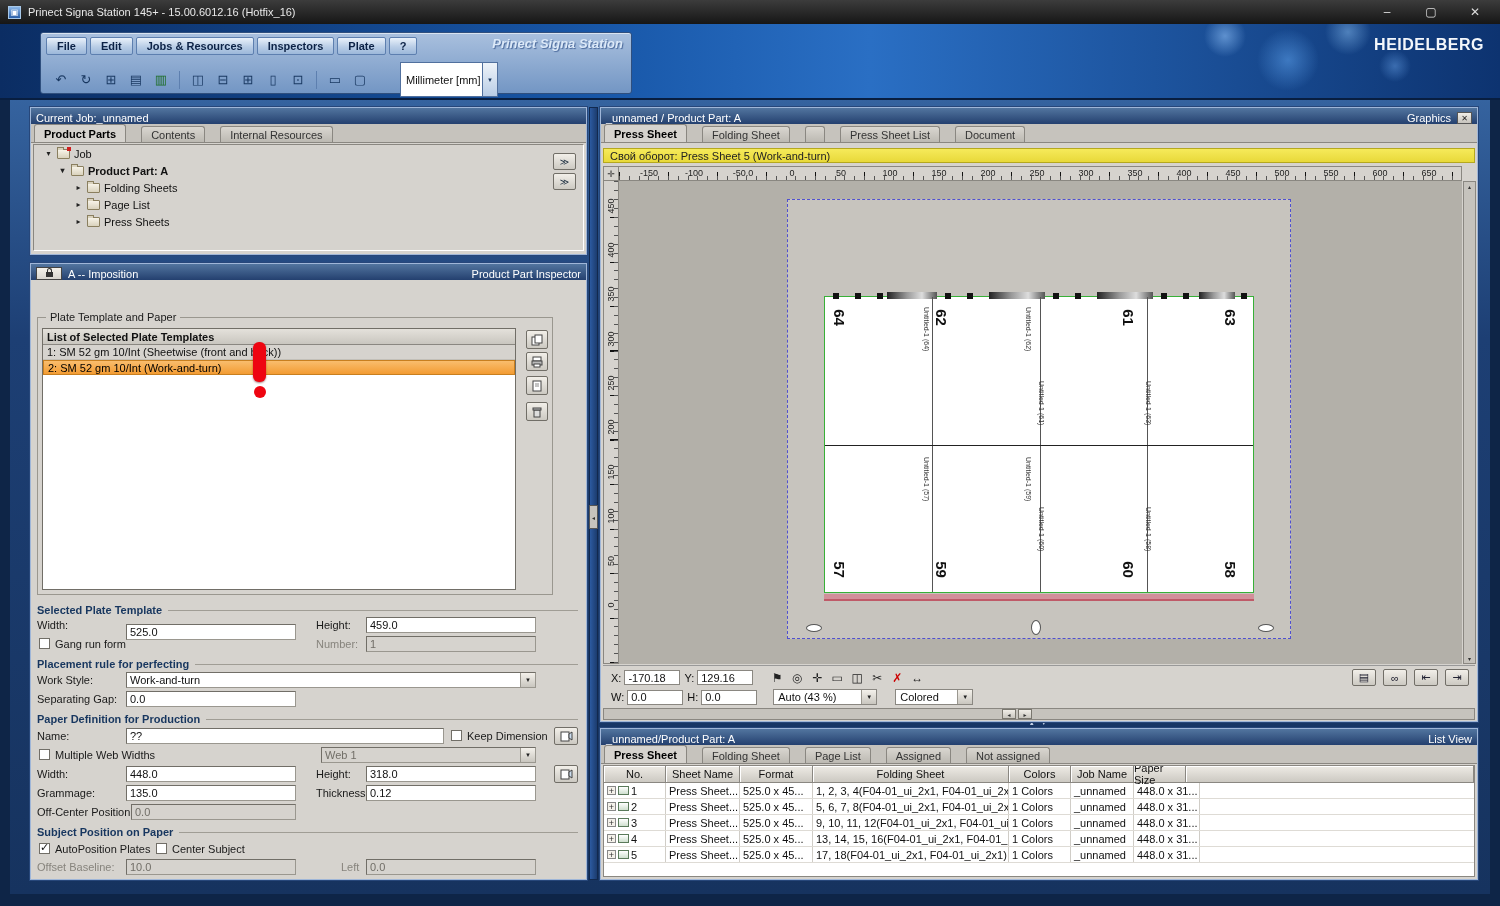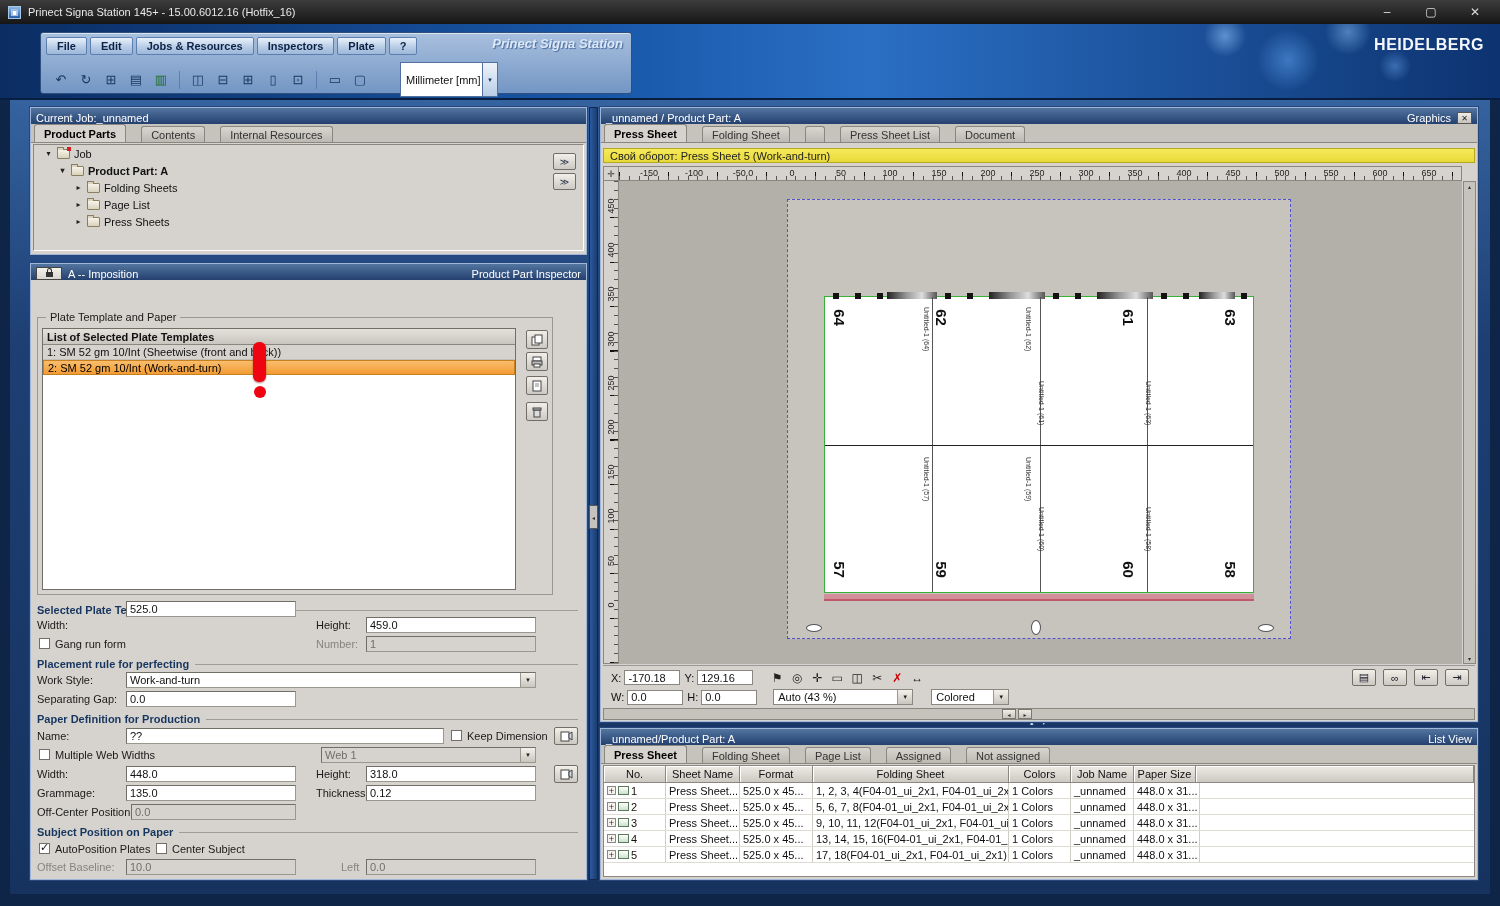--- a/index.html
+++ b/index.html
@@ -271,21 +271,21 @@
               <rect x="3" y="4" width="6" height="7" fill="#ddd" stroke="#444"></rect>
               <rect x="2" y="2" width="8" height="2" fill="#bbb" stroke="#444"></rect>
             </svg>
           </div>
       </div>
 
       <div class="shead" style="top:304px">
           <span>Selected Plate Template</span>
         </div>
       <span class="lbl" style="left:6px;top:319px">Width:</span>
-      <div class="inp" style="left:95px;top:301px;width:170px">525.0</div>
+      <div class="inp" style="left:95px;top:324px;width:170px">525.0</div>
       <span class="lbl" style="left:285px;top:319px">Height:</span>
       <div class="inp" style="left:335px;top:317px;width:170px">459.0</div>
       <span class="cb" style="left:8px;top:338px"></span>
       <span class="lbl" style="left:24px;top:338px">Gang run form</span>
       <span class="lbl dis" style="left:285px;top:338px">Number:</span>
       <div class="inp dis" style="left:335px;top:336px;width:170px">1</div>
 
       <div class="shead" style="top:358px">
           <span>Placement rule for perfecting</span>
         </div>
@@ -470,21 +470,21 @@
           <span class="rbtn">⇤</span>
           <span class="rbtn">⇥</span>
         </span>
       </div>
       <div class="srow">
         <span class="slabel">W:</span>
         <span class="sfield">0.0</span>
         <span class="slabel">H:</span>
         <span class="sfield">0.0</span>
         <span style="width:16px"></span>
-        <span class="sdd" style="width:140px">
+        <span class="sdd" style="width:104px">
           <span>Auto (43 %)</span>
           <span class="dda2">▼</span>
         </span>
         <span style="width:18px"></span>
         <span class="sdd" style="width:78px">
           <span>Colored</span>
           <span class="dda2">▼</span>
         </span>
       </div>
     </div>
@@ -509,21 +509,21 @@
       <span class="ptab">Not assigned</span>
     </div>
     <div class="lv-table">
       <div class="lv-head">
         <span class="hc" style="width:62px">No.</span>
         <span class="hc" style="width:74px">Sheet Name</span>
         <span class="hc" style="width:73px">Format</span>
         <span class="hc" style="width:196px">Folding Sheet</span>
         <span class="hc" style="width:62px">Colors</span>
         <span class="hc" style="width:63px">Job Name</span>
-        <span class="hc" style="width:62px">Paper Size</span>
+        <span class="hc" style="width:52px">Paper Size</span>
         <span class="hc" style="flex:1"></span>
       </div>
       <div class="lv-row">
         <span class="cc" style="width:62px">
             <span class="plus">+</span>
             <span class="minidoc"></span>
             <span>1</span>
           </span>
         <span class="cc" style="width:74px">Press Sheet...</span>
         <span class="cc" style="width:73px">525.0 x 45...</span>

